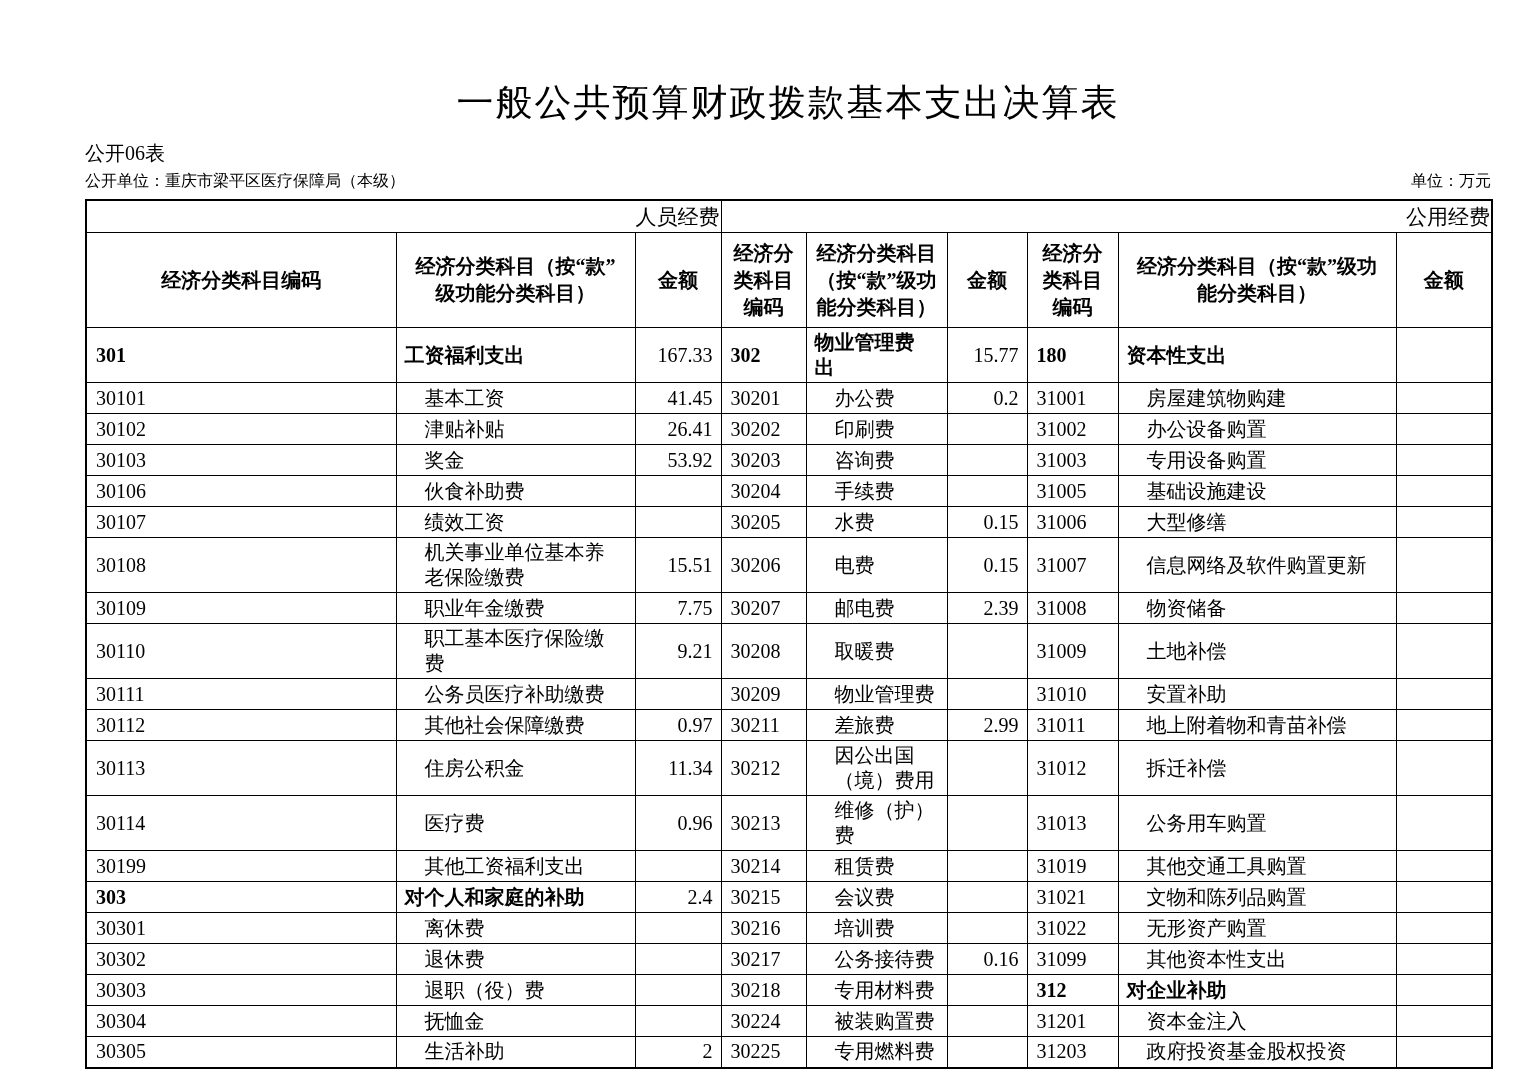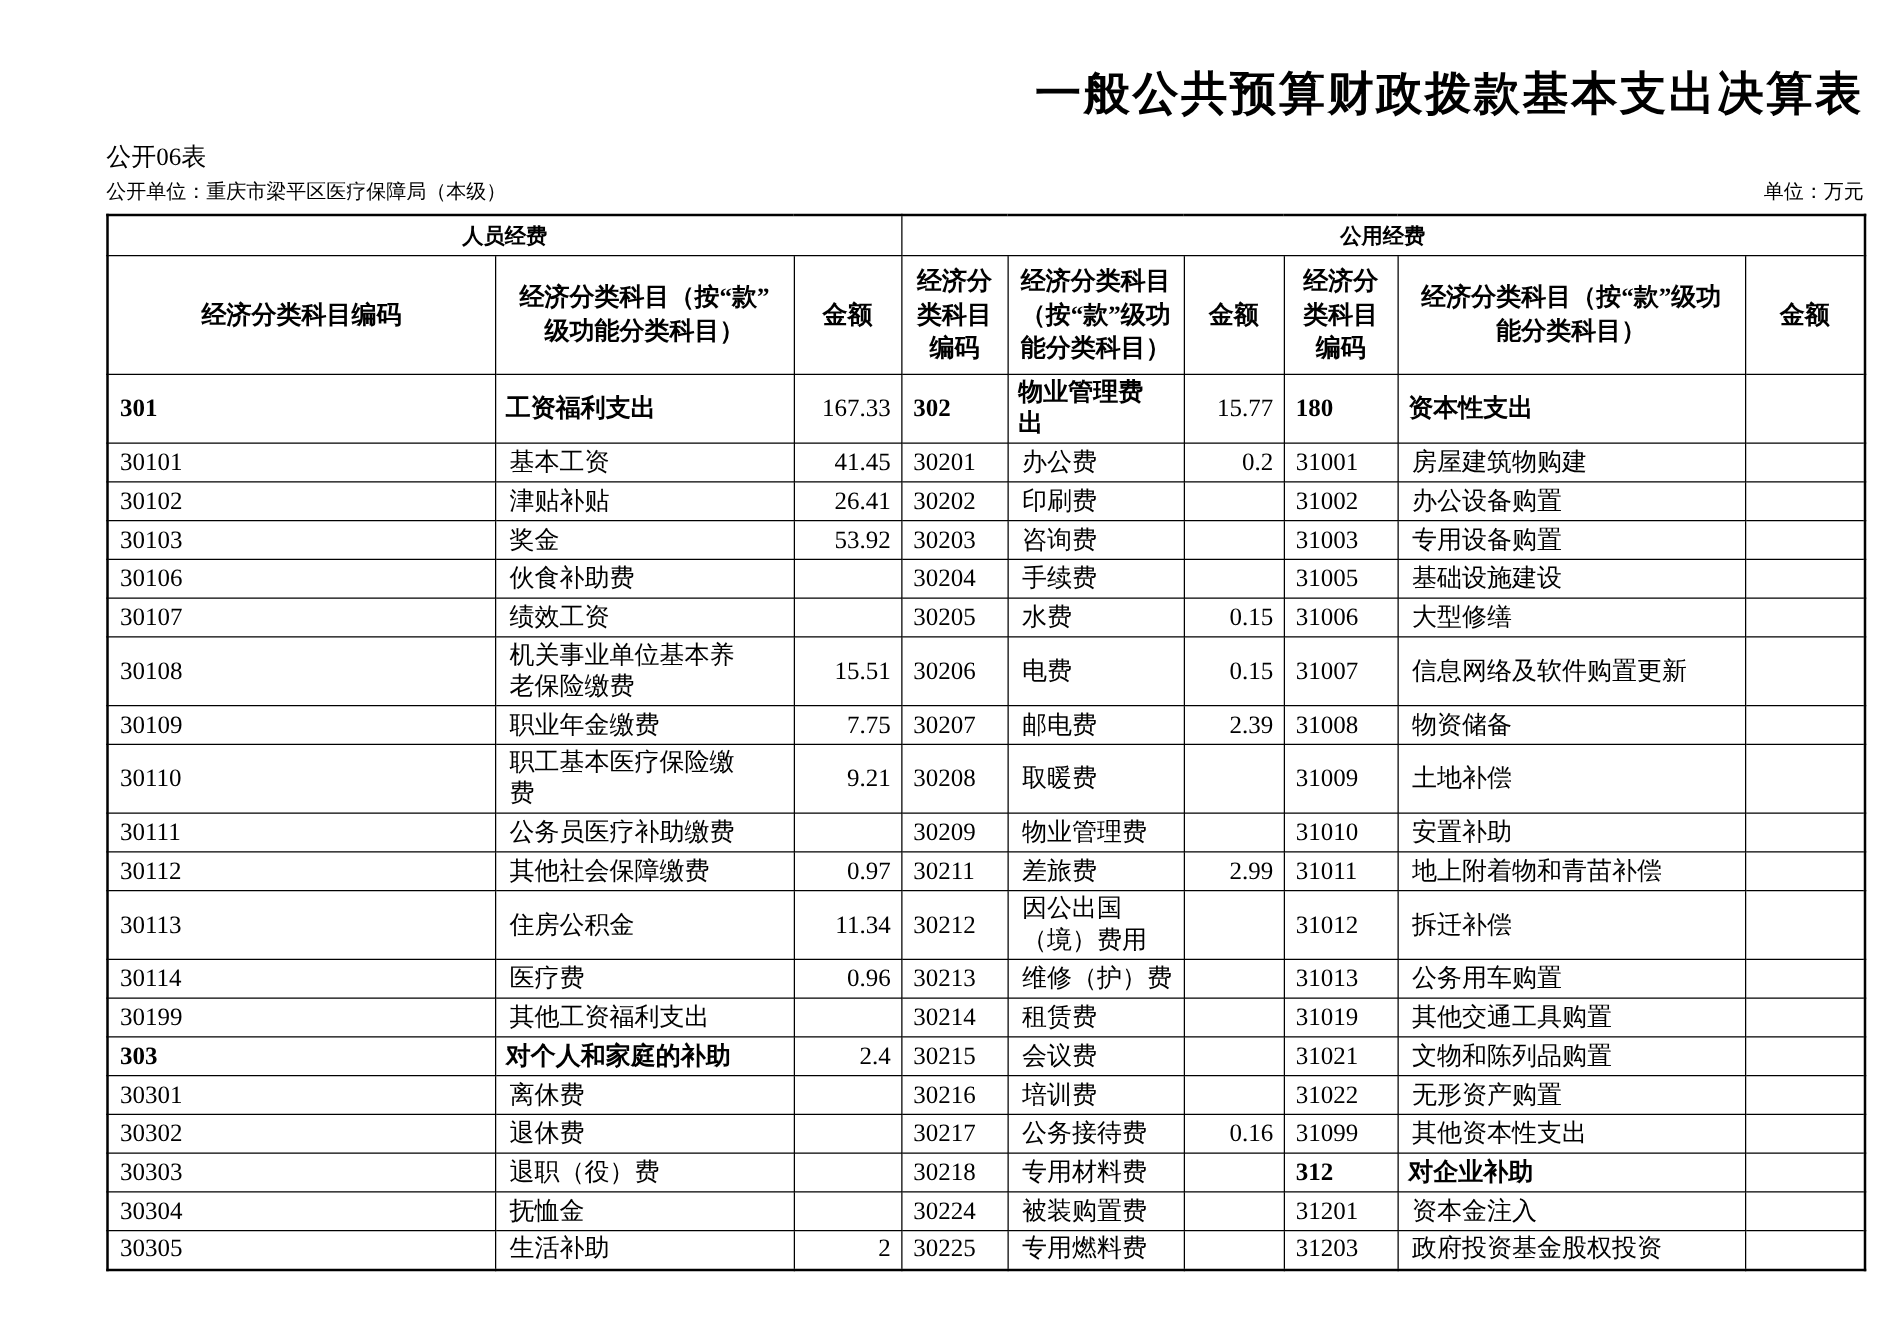--- a/index.html
+++ b/index.html
@@ -4,24 +4,24 @@
 <style>
   html,body { margin:0; padding:0; }
   body {
     width:1520px; height:1074px;
     background:#ffffff; color:#000;
     font-family:"Liberation Serif","DejaVu Serif",serif;
     position:relative; overflow:hidden;
   }
   .sheet { position:absolute; left:85px; top:0; width:1406px; }
   .doc-title {
-    margin-top:50px;
-    text-align:right;
+    margin-top:78px;
+    text-align:center;
     font-size:37px;
-    font-weight:700;
+    font-weight:400;
     letter-spacing:2px;
   }
   .table-no {
     text-align:left;
     font-size:20px;
     margin-top:12px;
     padding-right:2px;
   }
   .meta-row {
     display:flex;
@@ -35,23 +35,23 @@
     table-layout:fixed;
     width:1406px;
     border:2px solid #000;
   }
   table.budget th, table.budget td {
     border:1px solid #000;
     overflow:hidden;
   }
   thead tr.section th {
     height:29px;
-    font-size:17px;
-    font-weight:bold;
-    text-align:center;
+    font-size:21px;
+    font-weight:normal;
+    text-align:right;
     vertical-align:middle;
   }
   thead tr.cols th {
     height:90px;
     font-size:20px;
     font-weight:bold;
     text-align:center;
     vertical-align:middle;
     white-space:pre-line;
     line-height:27px;
@@ -60,21 +60,21 @@
   tbody tr { height:31px; }
   tbody td {
     font-size:20px;
     vertical-align:middle;
     white-space:pre-line;
     line-height:25px;
     padding-top:2px;
     padding-bottom:2px;
   }
   td.code { text-align:left; padding-left:9px; }
-  td.name { text-align:left; padding-left:11px; }
+  td.name { text-align:left; padding-left:28px; }
   td.amt  { text-align:right; padding-right:8px; }
   td.cat  { font-weight:bold; }
   td.name.cat { padding-left:8px; }
 </style>
 </head>
 <body>
 
 <div class="sheet">
   <div class="doc-title">一般公共预算财政拨款基本支出决算表</div>
   <div class="table-no">公开06表</div>

